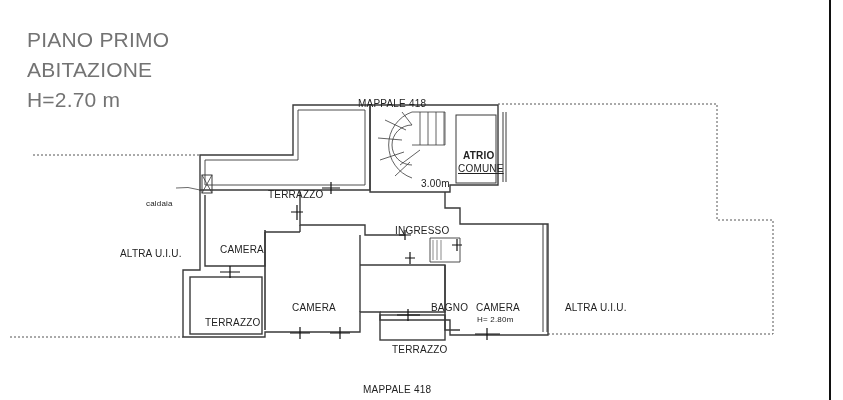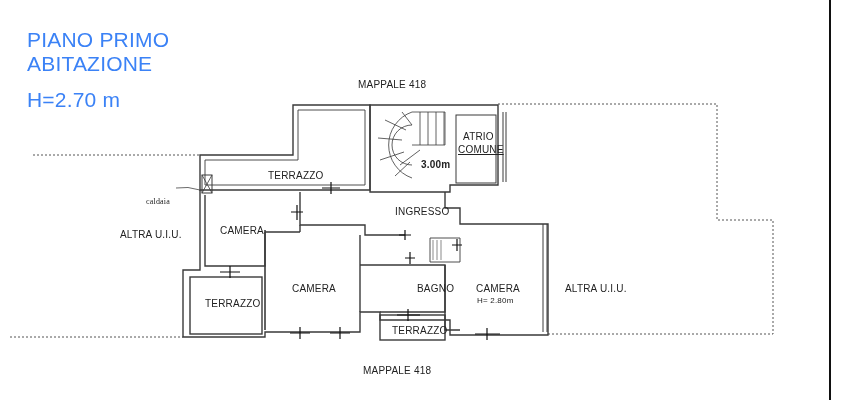--- a/index.html
+++ b/index.html
@@ -1,27 +1,27 @@
 <!DOCTYPE html>
 <html><head>
 <meta charset="utf-8">
 <style>
   html, body { margin:0; padding:0; background:#ffffff; }
   body { width:843px; height:400px; position:relative; overflow:hidden; font-family:"Liberation Sans", sans-serif; color:#1a1a1a; }
-  .title { position:absolute; left:27px; font-size:21px; line-height:26px; color:#3b82f6; letter-spacing:0.2px; }
-  .lbl { position:absolute; font-size:10px; color:#222; white-space:nowrap; letter-spacing:0.2px; }
+  .title { position:absolute; left:27px; font-size:21px; line-height:26px; color:#737373; letter-spacing:0.2px; }
+  .lbl { position:absolute; font-size:10px; color:#222; white-space:nowrap; letter-spacing:0.2px;margin-top:19px; }
   .lbl.sm { font-size:8px; }
   svg { position:absolute; left:0; top:0; }
   .right-border { position:absolute; left:829px; top:0; width:2px; height:400px; background:#111; }
 </style>
 </head>
 <body>
 
 <div class="title" style="top:27px;">PIANO PRIMO</div>
-<div class="title" style="top:51px;">ABITAZIONE</div>
+<div class="title" style="top:57px;">ABITAZIONE</div>
 <div class="title" style="top:87px;">H=2.70 m</div>
 
 <svg width="843" height="400" viewBox="0 0 843 400">
   <g fill="none" stroke="#3a3a3a" stroke-width="1.4">
 
     <g stroke="#555" stroke-width="1" stroke-dasharray="2,2">
       <path d="M33 155 H200"></path>
       <path d="M498 104 H717 V220 H773 V334 H548"></path>
       <path d="M10 337 H183"></path>
     </g>
@@ -77,28 +77,28 @@
     <path d="M543 224 V332 M547 224 V332" stroke-width="1"></path>
   </g>
 
   <path d="M176 188 Q188 186 200 190" fill="none" stroke="#444" stroke-width="0.8"></path>
 </svg>
 
 <div class="lbl" style="left:358px; top:79px;">MAPPALE 418</div>
 <div class="lbl" style="left:363px; top:365px;">MAPPALE 418</div>
 <div class="lbl" style="left:120px; top:229px;">ALTRA U.I.U.</div>
 <div class="lbl" style="left:565px; top:283px;">ALTRA U.I.U.</div>
-<div class="lbl sm" style="left:146px; top:197px;font-family:Liberation Serif, serif;">caldaia</div>
+<div class="lbl sm" style="left:146px; top:180px;">caldaia</div>
 
 <div class="lbl" style="left:268px; top:170px;">TERRAZZO</div>
-<div class="lbl" style="left:463px; top:131px;">ATRIO</div>
+<div class="lbl" style="left:463px; top:131px;font-weight:bold;">ATRIO</div>
 <div class="lbl" style="left:458px; top:144px;text-decoration:underline;">COMUNE</div>
-<div class="lbl" style="left:421px; top:159px;font-weight:bold;">3.00m</div>
+<div class="lbl" style="left:421px; top:159px;">3.00m</div>
 <div class="lbl" style="left:395px; top:206px;">INGRESSO</div>
 <div class="lbl" style="left:220px; top:225px;">CAMERA</div>
 <div class="lbl" style="left:205px; top:298px;">TERRAZZO</div>
 <div class="lbl" style="left:292px; top:283px;">CAMERA</div>
-<div class="lbl" style="left:374px; top:283px;padding-left:43px;">BAGNO</div>
+<div class="lbl" style="left:388px; top:283px;padding-left:43px;">BAGNO</div>
 <div class="lbl" style="left:392px; top:325px;">TERRAZZO</div>
 <div class="lbl" style="left:476px; top:283px;">CAMERA</div>
 <div class="lbl sm" style="left:477px; top:296px;text-align:right;">H= 2.80m</div>
 
 <div class="right-border"></div>
 
 </body></html>

